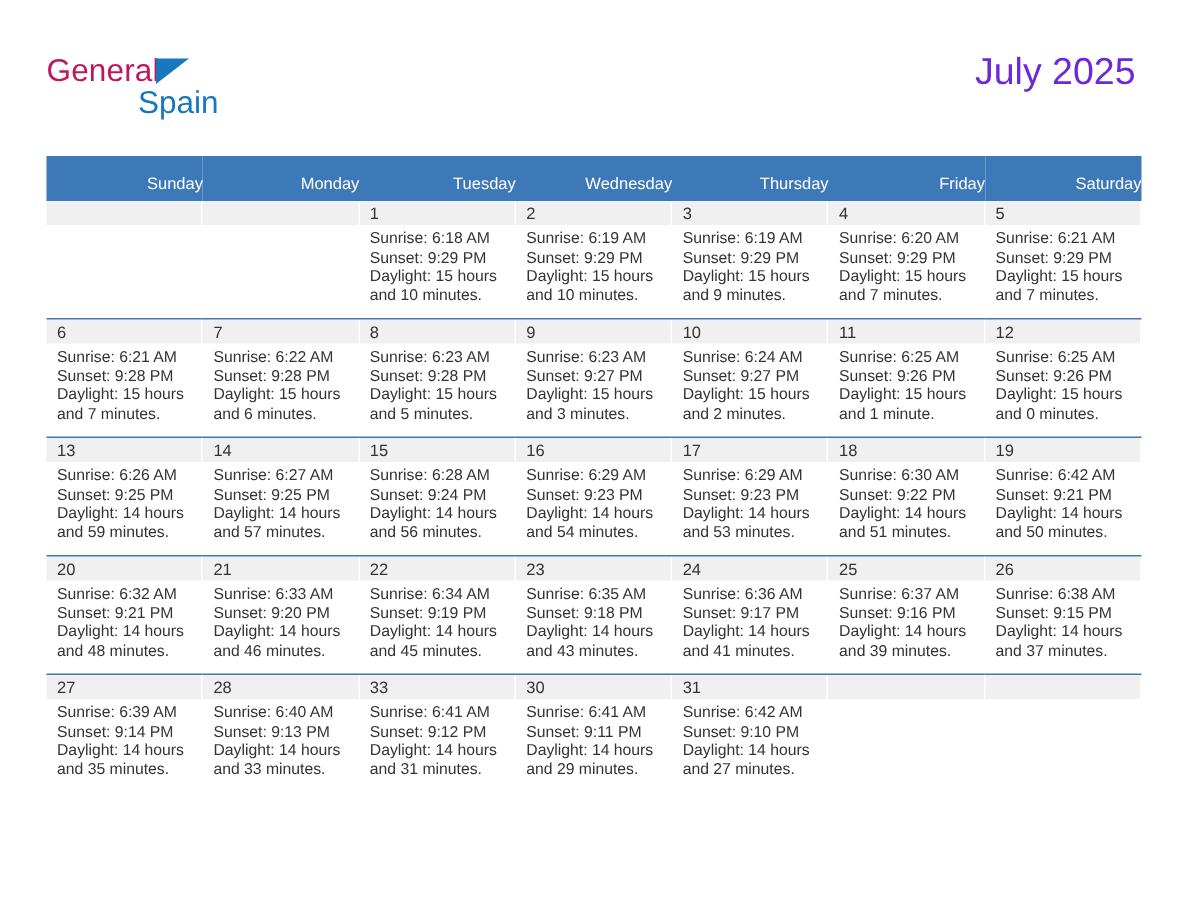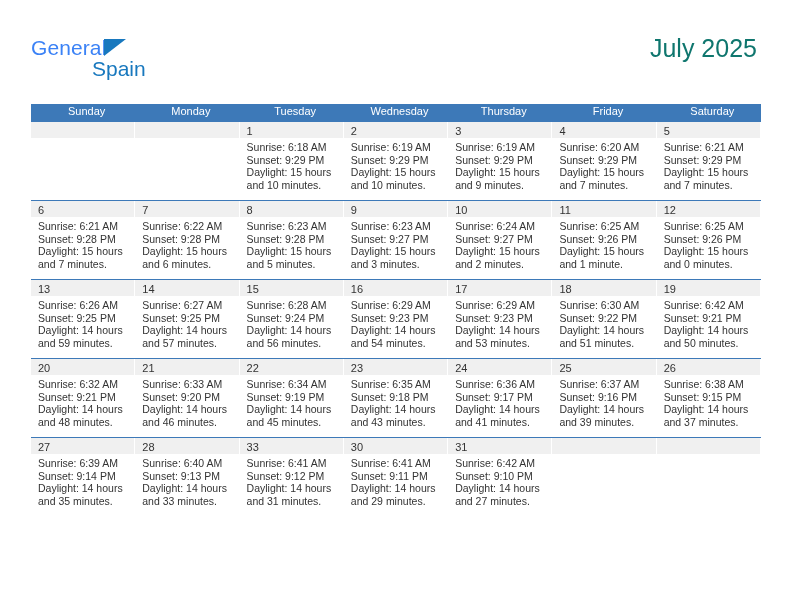--- a/index.html
+++ b/index.html
@@ -37,21 +37,21 @@
     top: 36px;
     width: 120px;
     height: 44px;
   }
   .logo-general {
     position: absolute;
     left: 0;
     top: 0;
     font-size: 21px;
     line-height: 24px;
-    color: #3b82f6;
+    color: #be185d;
     letter-spacing: 0.1px;
     font-family: "Liberation Sans", sans-serif;
   }
   .logo-tri {
     position: absolute;
     left: 73px;
     top: 3px;
     width: 0;
     height: 0;
     border-left: 22px solid #1878be;
@@ -69,21 +69,21 @@
 
   .title-block {
     position: absolute;
     right: 35px;
     top: 33px;
     text-align: right;
   }
   .cal-title {
     font-size: 25px;
     line-height: 30px;
-    color: #0f766e;
+    color: #6d28d9;
     font-weight: normal;
     margin: 0;
     white-space: nowrap;
   }
   .cal-subtitle {
     font-size: 13.5px;
     line-height: 20px;
     color: #1a1a1a;
     margin: 6px 0 0 0;
     white-space: nowrap;
@@ -97,22 +97,22 @@
     width: 730px;
     border-collapse: collapse;
     table-layout: fixed;
   }
 
   .calendar th {
     background: #3d79b8;
     color: #ffffff;
     font-size: 11px;
     font-weight: normal;
-    text-align: center;
-    padding: 1px 0 5px 7px;
+    text-align: right;
+    padding: 13px 0 5px 7px;
     height: 11px;
     vertical-align: middle;
     border: none;
   }
 
   .calendar td {
     width: 104.28px;
     height: 78px;
     vertical-align: top;
     padding: 0;

